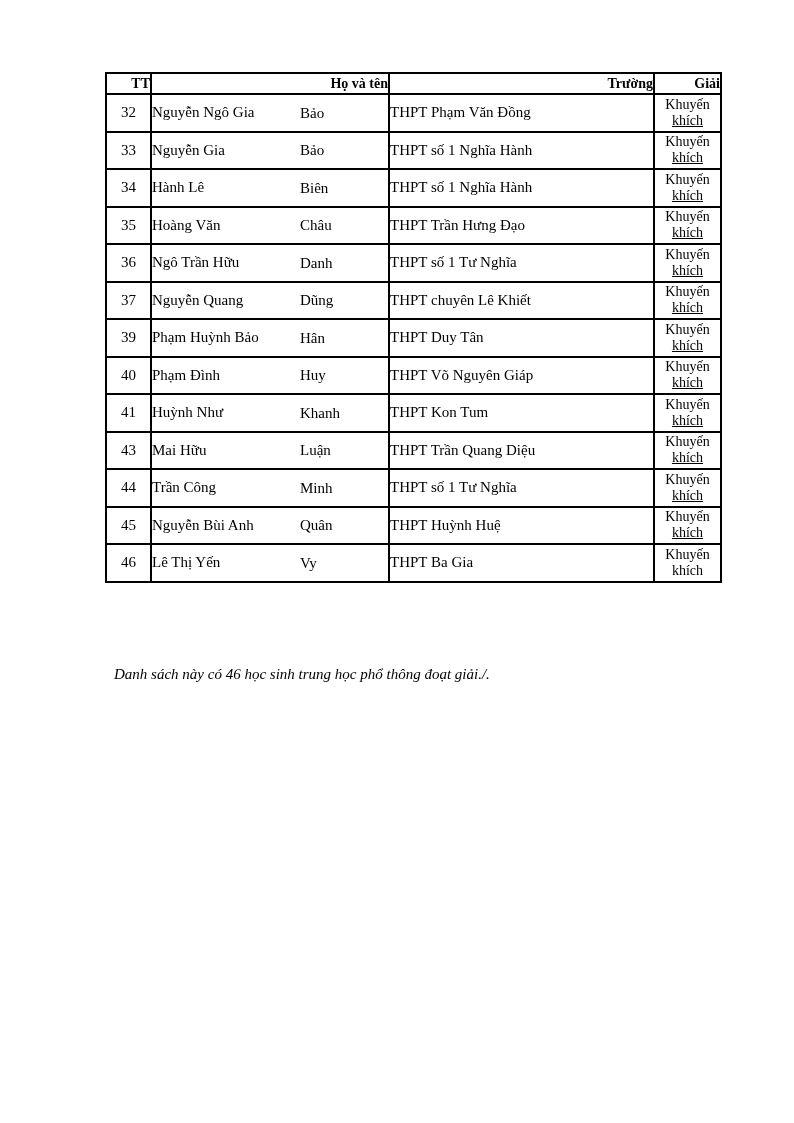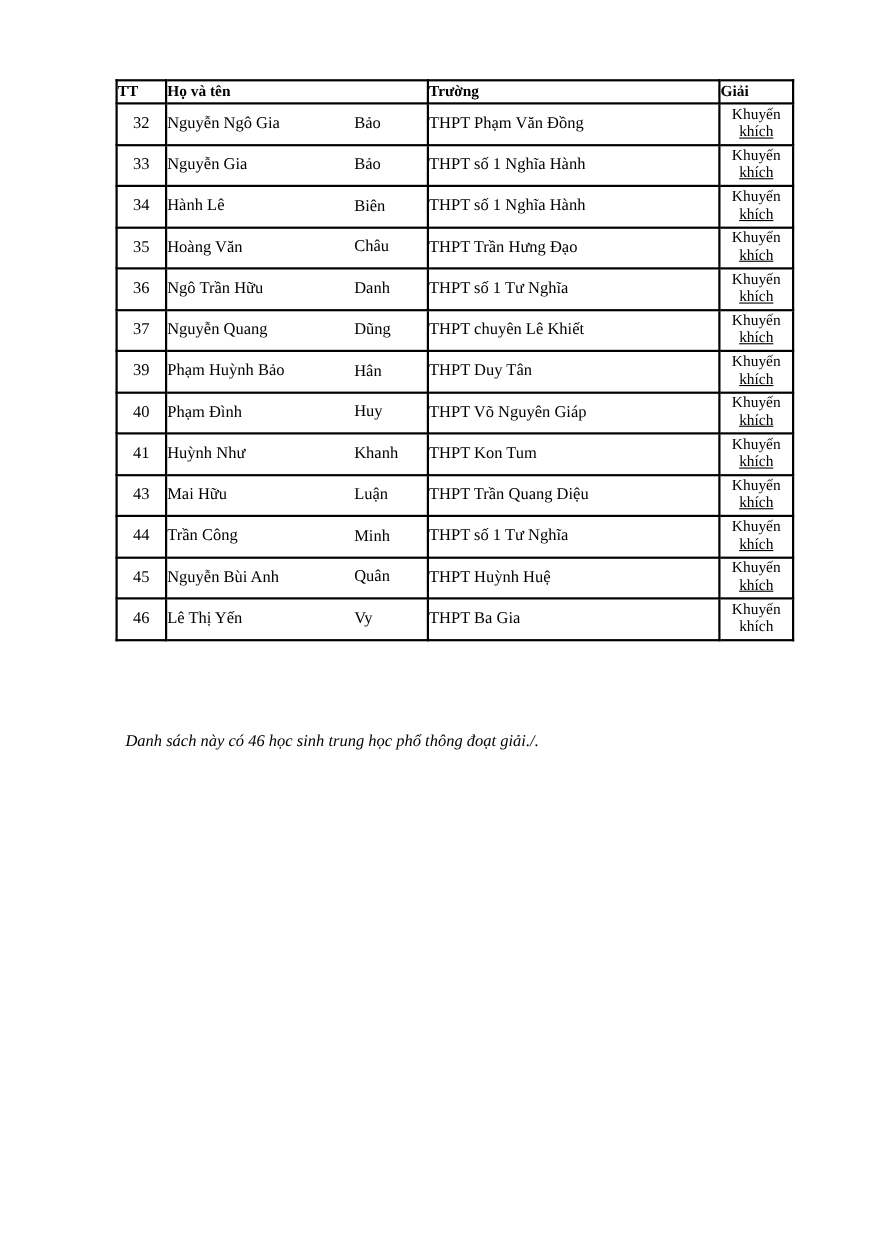--- a/index.html
+++ b/index.html
@@ -26,39 +26,39 @@
   }
   table.awards th, table.awards td {
     border: 2px solid #000000;
     padding: 0;
     vertical-align: middle;
   }
   table.awards th {
     height: 19px;
     font-size: 14px;
     font-weight: bold;
-    text-align: left;
+    text-align: right;
     line-height: 1;
   }
   table.awards td {
     height: 35.5px;
     border-radius: 12px;
   }
   td.tt-cell {
     text-align: center;
     font-size: 15px;
   }
   td.name-cell {
     position: relative;
     padding-left: 8px;
     font-size: 15px;
   }
   td.name-cell .given {
     position: absolute;
-    left: 170px;
+    left: 148px;
     top: 50%;
     transform: translateY(-50%);
     white-space: nowrap;
   }
   td.school-cell {
     padding-left: 8px;
     font-size: 15px;
   }
   td.prize-cell {
     text-align: center;

